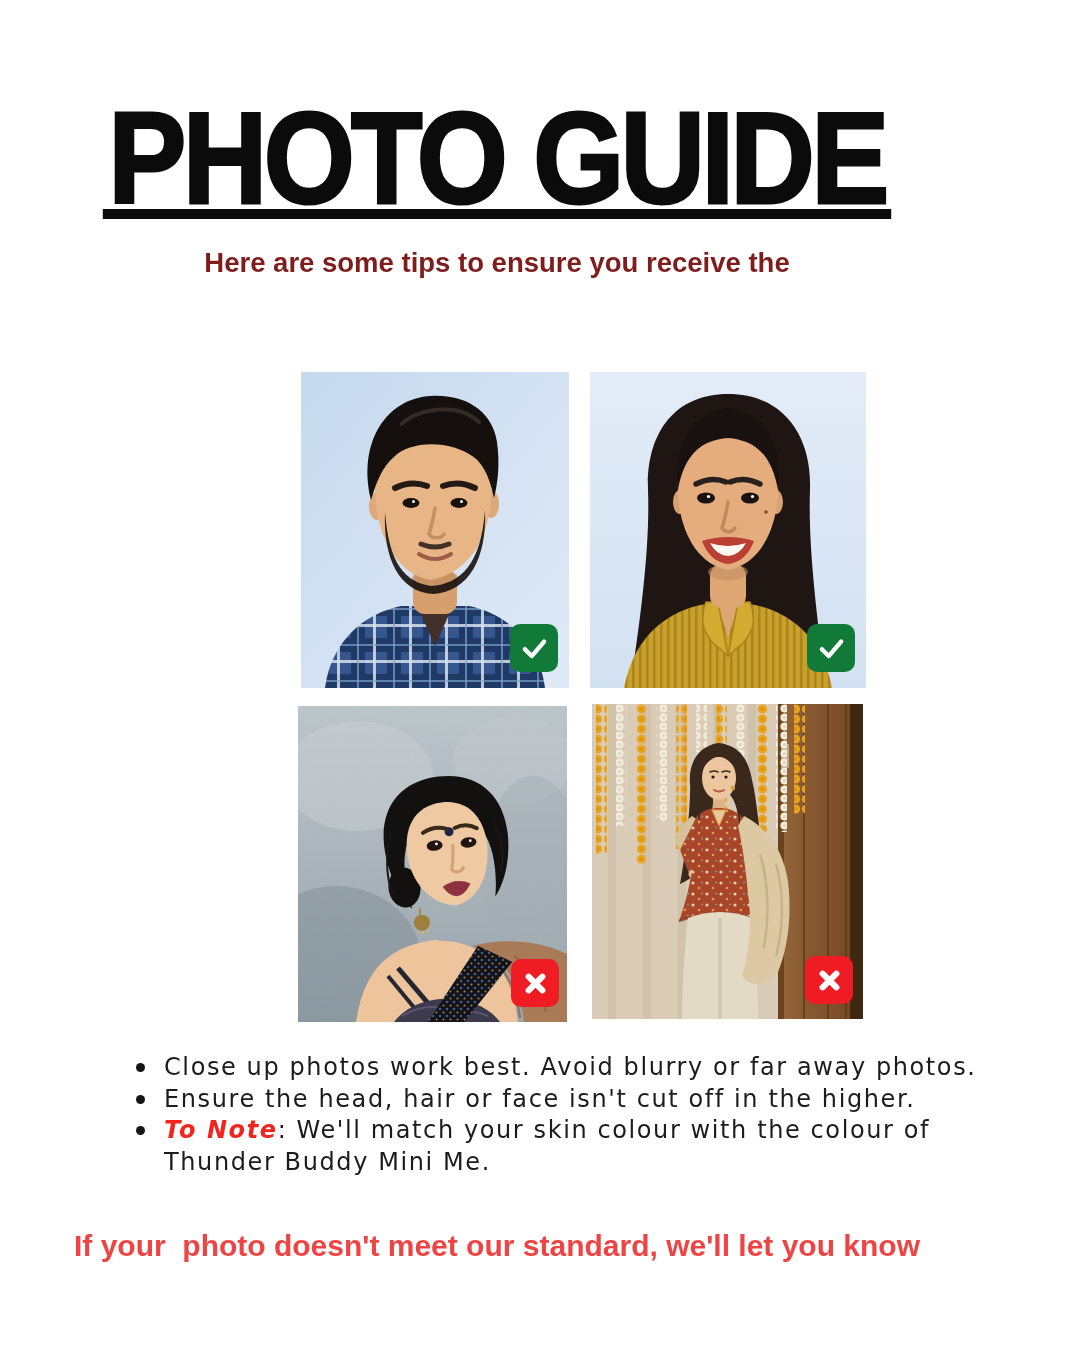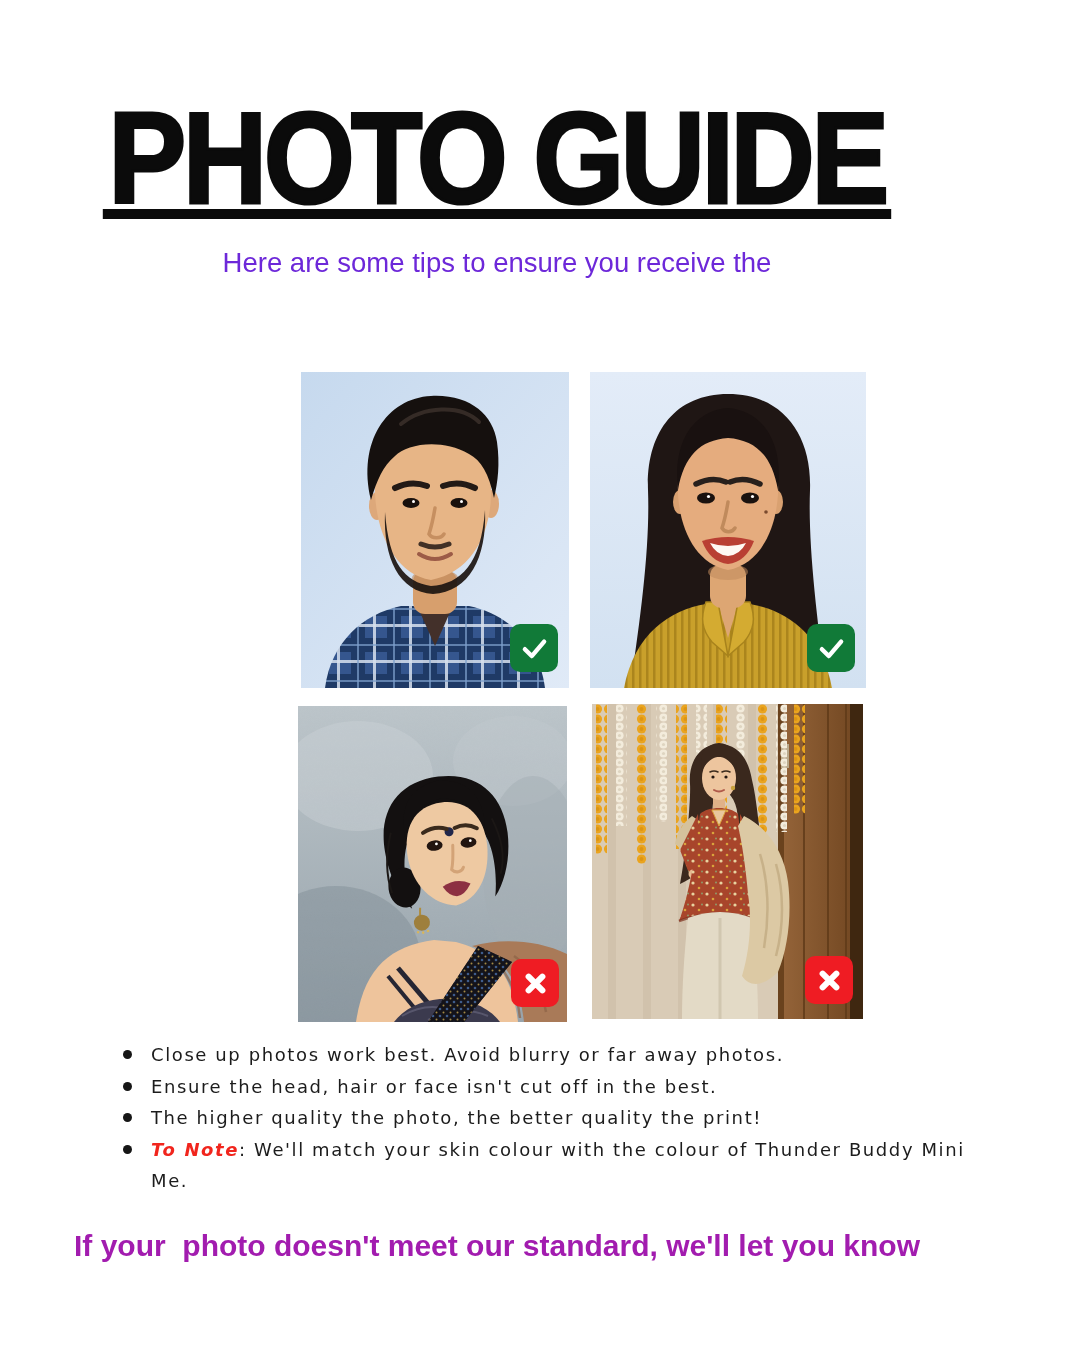--- a/index.html
+++ b/index.html
@@ -7,48 +7,48 @@
           font-family:"Liberation Sans",sans-serif;color:#111;}
   
   .title-wrap{position:absolute;top:108px;left:0;width:100%;text-align:center;
               transform:scaleX(.90);}
   .title-wrap h1{display:inline-block;margin:0;padding:0 6px 0 6px;
       font-family:"Liberation Sans",sans-serif;font-weight:900;font-size:130px;line-height:.78;
       letter-spacing:-4px;color:#0b0b0b;-webkit-text-stroke:3px #0b0b0b;
       border-bottom:10px solid #0b0b0b;}
   
   .subtitle{position:absolute;top:246px;left:0;width:100%;margin:0;text-align:center;
-      font-weight:400;font-size:27.5px;line-height:33px;color:#6d28d9;}
+      font-weight:700;font-size:27.5px;line-height:33px;color:#7f1d1d;}
   
   .photo{position:absolute;overflow:hidden;background:#dfe8f3;}
   .photo svg.art{position:absolute;left:0;top:0;width:100%;height:100%;display:block;}
   .p1{left:261px;top:356px;width:268px;height:316px;}
   .p2{left:550px;top:356px;width:276px;height:316px;}
   .p3{left:258px;top:690px;width:269px;height:316px;}
   .p4{left:552px;top:688px;width:271px;height:315px;}
   .badge{position:absolute;width:48px;height:48px;border-radius:10px;
          display:flex;align-items:center;justify-content:center;}
   .b-check{background:#117a38;}
   .b-cross{background:#ef1c23;}
   .badge svg{width:33px;height:33px;display:block;}
   .p1 .badge,.p2 .badge{right:11px;bottom:16px;}
   .p3 .badge{right:8px;bottom:15px;}
   .p4 .badge{right:10px;bottom:15px;}
   
-  .tips{position:absolute;left:118px;top:1036px;width:848px;margin:3px;padding:0;list-style:none;
+  .tips{position:absolute;left:118px;top:1036px;width:848px;margin:16px;padding:0;list-style:none;
         font-family:"DejaVu Sans","Liberation Sans",sans-serif;
-        font-size:18px;line-height:31.5px;letter-spacing:1.6px;color:#1c1c1c;}
+        font-size:24px;line-height:31.5px;letter-spacing:1.6px;color:#1c1c1c;}
   .tip{display:flex;align-items:flex-start;}
   .tip .dot{flex:0 0 auto;width:9px;height:9px;border-radius:50%;background:#161616;
             margin:11px 19px 0 2px;}
   .tip p{margin:0;flex:1;}
   .tip-prefix{color:#f1251d;font-weight:700;font-style:italic;}
   
   .footer{position:absolute;top:1229px;left:0;width:100%;margin:0;text-align:center;
-      font-weight:700;font-size:30px;line-height:34px;color:#a21caf;white-space:pre;}
+      font-weight:700;font-size:30px;line-height:34px;color:#ef4444;white-space:pre;}
 </style>
 </head>
 <body>
 
 <div class="canvas">
 
   <div class="title-wrap">
     <h1>PHOTO GUIDE</h1>
   </div>
 
@@ -277,25 +277,21 @@
     </div>
   </figure>
 
   <ul class="tips">
     <li class="tip">
       <span class="dot"></span>
       <p><span class="tip-prefix"></span><span>Close up photos work best. Avoid blurry or far away photos.</span></p>
     </li>
     <li class="tip">
       <span class="dot"></span>
-      <p><span class="tip-prefix"></span><span>Ensure the head, hair or face isn't cut off in the best.</span></p>
-    </li>
-    <li class="tip">
-      <span class="dot"></span>
-      <p><span class="tip-prefix"></span><span>The higher quality the photo, the better quality the print!</span></p>
+      <p><span class="tip-prefix"></span><span>Ensure the head, hair or face isn't cut off in the higher.</span></p>
     </li>
     <li class="tip">
       <span class="dot"></span>
       <p><span class="tip-prefix">To Note</span><span>: We'll match your skin colour with the colour of Thunder Buddy Mini Me.</span></p>
     </li>
   </ul>
 
   <p class="footer">If your  photo doesn't meet our standard, we'll let you know</p>
 
 </div>

